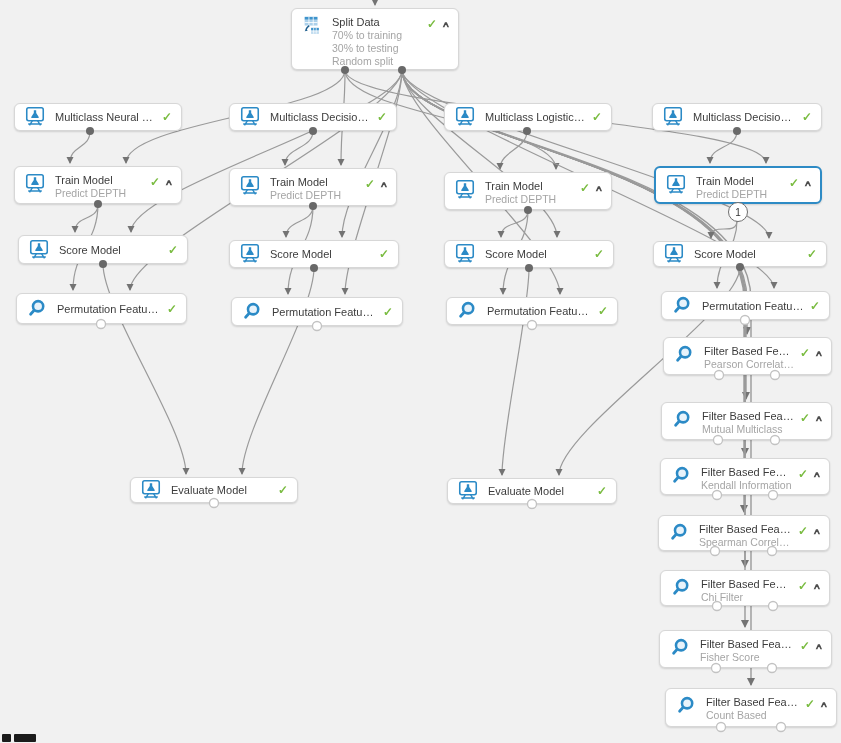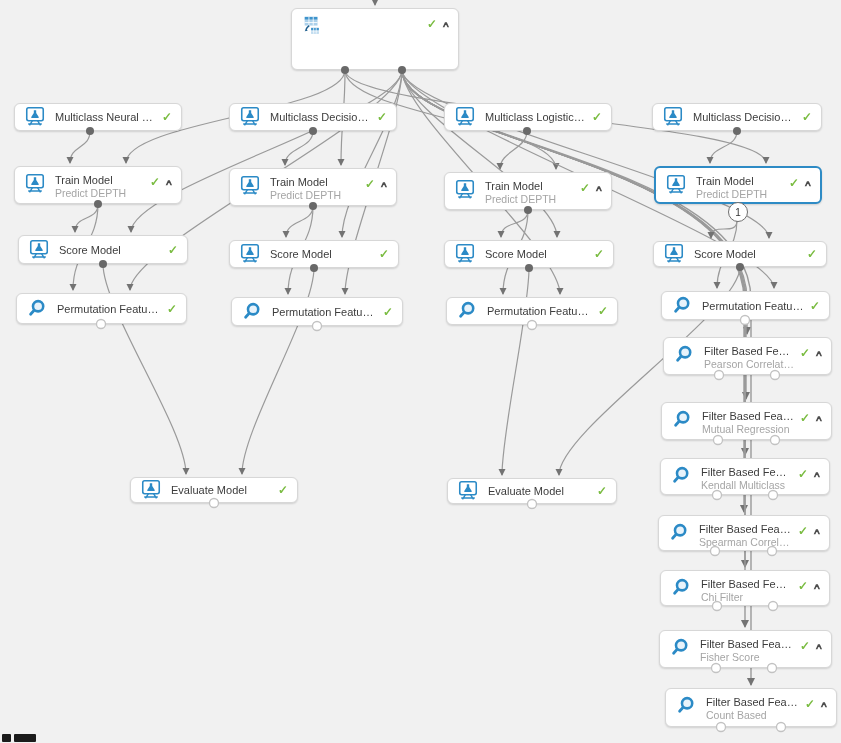--- a/index.html
+++ b/index.html
@@ -124,20 +124,26 @@
           <rect x="4" y="2" width="14" height="3.2" fill="#3e93cc"></rect>
           <rect x="4" y="5.2" width="14" height="6.3" fill="#abd0ea"></rect>
           <path d="M8.66 2v9.5 M13.33 2v9.5 M4 8.2h14" stroke="#fff" stroke-width="0.9" fill="none"></path>
           <path d="M9 11.5 q-2.6 1.6 -3.7 4.7" stroke="#1f5f8f" stroke-width="1.6" fill="none"></path>
           <path d="M4 17.8 l1.7-2.9 1.6 2.4 z" fill="#1f5f8f"></path>
           <rect x="11" y="14" width="8.5" height="2.4" fill="#3e93cc"></rect>
           <rect x="11" y="16.4" width="8.5" height="4" fill="#abd0ea"></rect>
           <path d="M13.8 14v6.4 M16.6 14v6.4 M11 18.4h8.5" stroke="#fff" stroke-width="0.8" fill="none"></path>
         </svg>
       </span>
+      <span class="txt">
+        <span class="title">Split Data</span>
+        <span class="sub">70% to training</span>
+        <span class="sub">30% to testing</span>
+        <span class="sub">Random split</span>
+      </span>
       <span class="ctrl">
         <span class="check">✓</span>
         <span class="chev">∧</span>
       </span>
     </div>
     <div class="node" style="left: 14px; top: 103px; width: 168px; height: 28px;">
       <span class="icon">
         <svg viewBox="0 0 24 24" width="22" height="22">
           <rect x="3" y="2" width="18" height="14" rx="2" fill="#fff" stroke="#2b8ac6" stroke-width="1.7"></rect>
           <path d="M10.7 4.6h2.6v2.9l2.6 4.1c.5.8.1 1.5-.8 1.5H8.9c-.9 0-1.3-.7-.8-1.5l2.6-4.1z" fill="#2b8ac6"></path>
@@ -399,37 +405,37 @@
     </div>
     <div class="node multi" style="left: 661px; top: 402px; width: 171px; height: 38px;">
       <span class="icon">
         <svg viewBox="0 0 24 24" width="22" height="22">
           <circle cx="13.2" cy="9" r="5.6" fill="#e8f3fb" stroke="#2b8ac6" stroke-width="2.8"></circle>
           <path d="M8.9 13.4 L5 17.7" stroke="#2b8ac6" stroke-width="3" stroke-linecap="round"></path>
         </svg>
       </span>
       <span class="txt">
         <span class="title">Filter Based Feature Selection</span>
-        <span class="sub">Mutual Regression</span>
+        <span class="sub">Mutual Multiclass</span>
       </span>
       <span class="ctrl">
         <span class="check">✓</span>
         <span class="chev">∧</span>
       </span>
     </div>
     <div class="node multi" style="left: 660px; top: 458px; width: 170px; height: 37px;">
       <span class="icon">
         <svg viewBox="0 0 24 24" width="22" height="22">
           <circle cx="13.2" cy="9" r="5.6" fill="#e8f3fb" stroke="#2b8ac6" stroke-width="2.8"></circle>
           <path d="M8.9 13.4 L5 17.7" stroke="#2b8ac6" stroke-width="3" stroke-linecap="round"></path>
         </svg>
       </span>
       <span class="txt">
         <span class="title">Filter Based Feature Selection</span>
-        <span class="sub">Kendall Multiclass</span>
+        <span class="sub">Kendall Information</span>
       </span>
       <span class="ctrl">
         <span class="check">✓</span>
         <span class="chev">∧</span>
       </span>
     </div>
     <div class="node multi" style="left: 658px; top: 515px; width: 172px; height: 36px;">
       <span class="icon">
         <svg viewBox="0 0 24 24" width="22" height="22">
           <circle cx="13.2" cy="9" r="5.6" fill="#e8f3fb" stroke="#2b8ac6" stroke-width="2.8"></circle>

